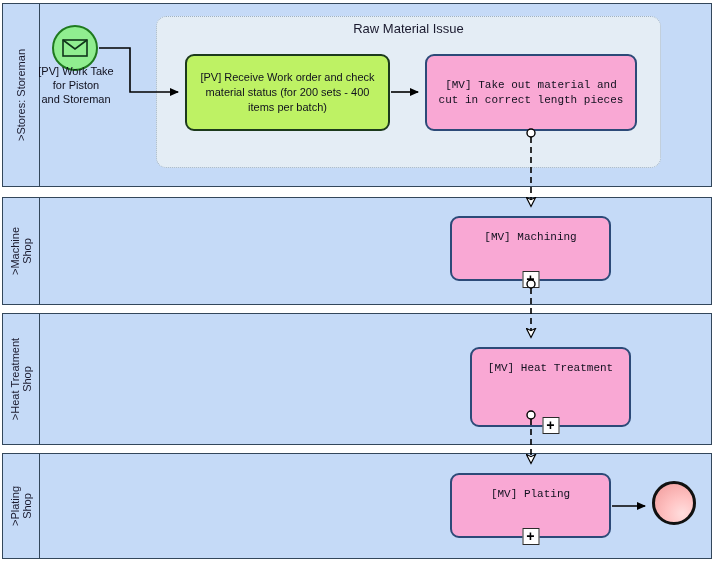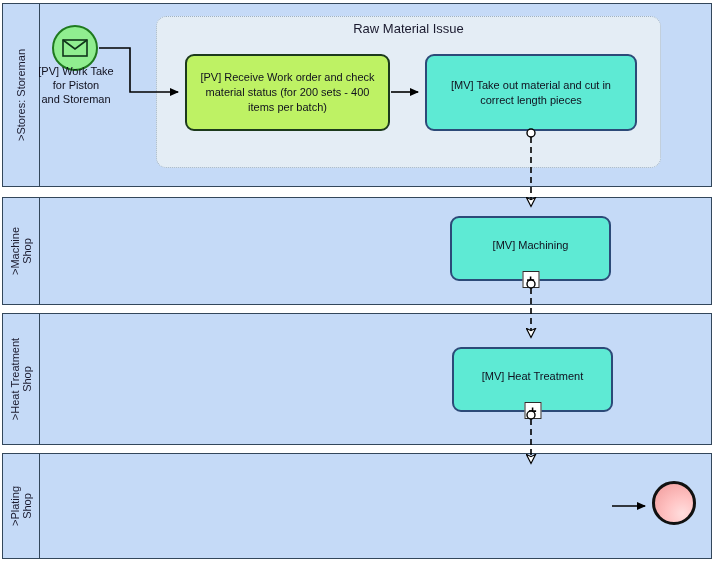--- a/index.html
+++ b/index.html
@@ -82,26 +82,27 @@
     font-size: 11px;
     line-height: 15px;
     color: #10101e;
     padding: 2px 6px;
   }
   .task.green {
     background: #bef264;
     border-color: #1c3a1c;
   }
   .task.blue {
-    background: #5eead4;
+    background: #f9a8d4;
     border-color: #2c4a78;
+    font-family: Liberation Mono, monospace;
   }
   .task.subproc {
     align-items: flex-start;
-    padding-top: 20px;
+    padding-top: 12px;
   }
   .subproc-marker {
     position: absolute;
     left: 50%;
     bottom: -9px;
     transform: translateX(-50%);
     width: 17px;
     height: 17px;
     box-sizing: border-box;
     background: #ffffff;
@@ -208,34 +209,38 @@
 
   <div class="lane" style="left:2px; top:313px; width:710px; height:132px;">
     <div class="lane-header">
       <div class="lane-header-label">
         <span>&gt;Heat Treatment</span>
         <span class="l2">Shop</span>
       </div>
     </div>
   </div>
 
-  <div class="task blue subproc" style="left:452px; top:347px; width:161px; height:65px;">
+  <div class="task blue subproc" style="left:470px; top:347px; width:161px; height:80px;">
     <span>[MV] Heat Treatment</span>
     <span class="subproc-marker">+</span>
   </div>
 
   <div class="lane" style="left:2px; top:453px; width:710px; height:106px;">
     <div class="lane-header">
       <div class="lane-header-label">
         <span>&gt;Plating</span>
         <span class="l2">Shop</span>
       </div>
     </div>
   </div>
 
+  <div class="task blue subproc" style="left:450px; top:473px; width:161px; height:65px;">
+    <span>[MV] Plating</span>
+    <span class="subproc-marker">+</span>
+  </div>
 
   <div class="event end" style="left:652px; top:481px; width:44px; height:44px;">
   </div>
   <div class="event-label" style="left:672px; top:528px; width:74px;text-align:right;">End</div>
 
   <svg class="conn-svg">
     <defs>
       <marker id="arrow-filled" markerWidth="9" markerHeight="9" refX="8" refY="4.5" orient="auto" markerUnits="userSpaceOnUse">
         <path d="M0,0.6 L9,4.5 L0,8.4 z" fill="#000000"></path>
       </marker>

